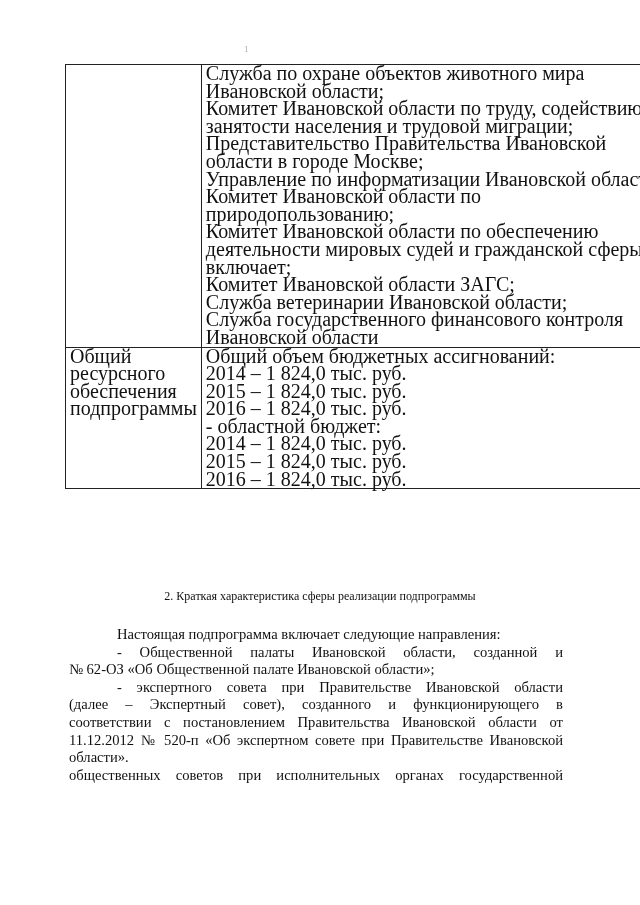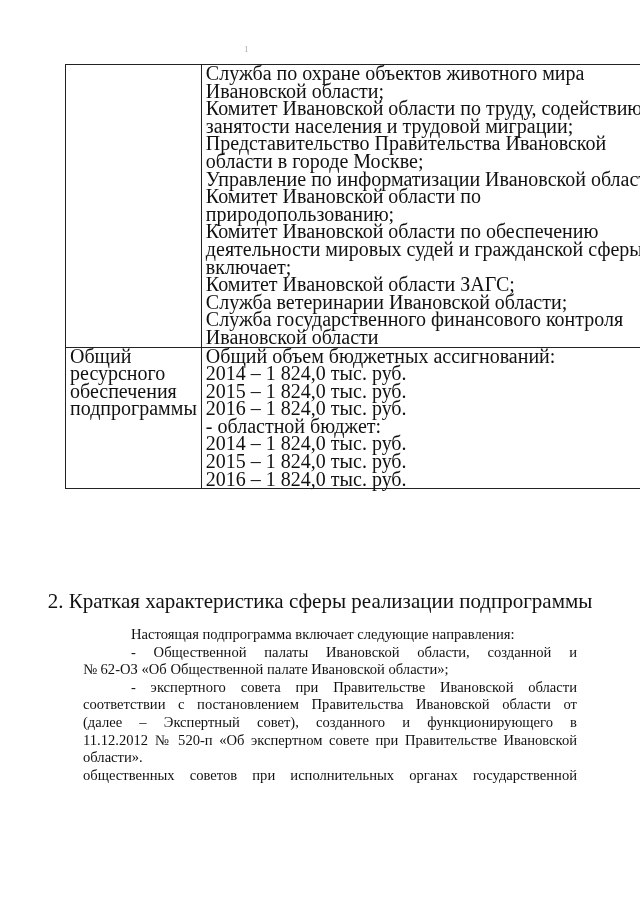--- a/index.html
+++ b/index.html
@@ -5,22 +5,22 @@
   html, body { margin: 0; padding: 0; background: #ffffff; }
   body { width: 640px; height: 905px; position: relative; overflow: hidden;
          font-family: "Liberation Serif", "DejaVu Serif", serif; color: #111; }
   .page-mark { position: absolute; left: 244px; top: 44px; font-size: 9px; color: #aaa; }
   table.passport { position: absolute; left: 65px; top: 64px; width: 503px;
          border-collapse: collapse; font-size: 20px; line-height: 17.6px; }
   table.passport td { border: 1.3px solid #222; vertical-align: top; padding: 0 4px 0 4px; }
   table.passport td.label { width: 127px; }
   .line { display: block; white-space: nowrap; }
   .section-title { position: absolute; left: 0; width: 640px; top: 589px; text-align: center;
-         font-size: 21px; }
-  .body-text { position: absolute; left: 83px; width: 494px; top: 626px; font-size: 14.6px;
+         font-size: 12px; }
+  .body-text { position: absolute; left: 69px; width: 494px; top: 626px; font-size: 14.6px;
          line-height: 17.6px; }
   .para { display: block; text-align: justify; text-align-last: auto; }
   .jl { display: block; text-align: justify; text-align-last: justify; white-space: nowrap; }
   .jl-last { display: block; text-align: left; white-space: nowrap; }
   .indent { padding-left: 48px; }
 </style>
 </head>
 <body>
 
 <div>
@@ -75,22 +75,22 @@
   <div class="body-text" id="body-text">
       <div class="para">
         <span class="jl-last indent">Настоящая подпрограмма включает следующие направления:</span>
       </div>
       <div class="para">
         <span class="jl indent">- Общественной палаты Ивановской области, созданной и</span>
         <span class="jl-last">№ 62-ОЗ «Об Общественной палате Ивановской области»;</span>
       </div>
       <div class="para">
         <span class="jl indent">- экспертного совета при Правительстве Ивановской области</span>
+        <span class="jl">(далее – Экспертный совет), созданного и функционирующего в</span>
         <span class="jl">соответствии с постановлением Правительства Ивановской области от</span>
-        <span class="jl">(далее – Экспертный совет), созданного и функционирующего в</span>
         <span class="jl">11.12.2012 № 520-п «Об экспертном совете при Правительстве Ивановской</span>
         <span class="jl-last">области».</span>
       </div>
       <div class="para">
         <span class="jl">общественных советов при исполнительных органах государственной</span>
       </div>
     </div>
 </div>
 
 </body></html>

